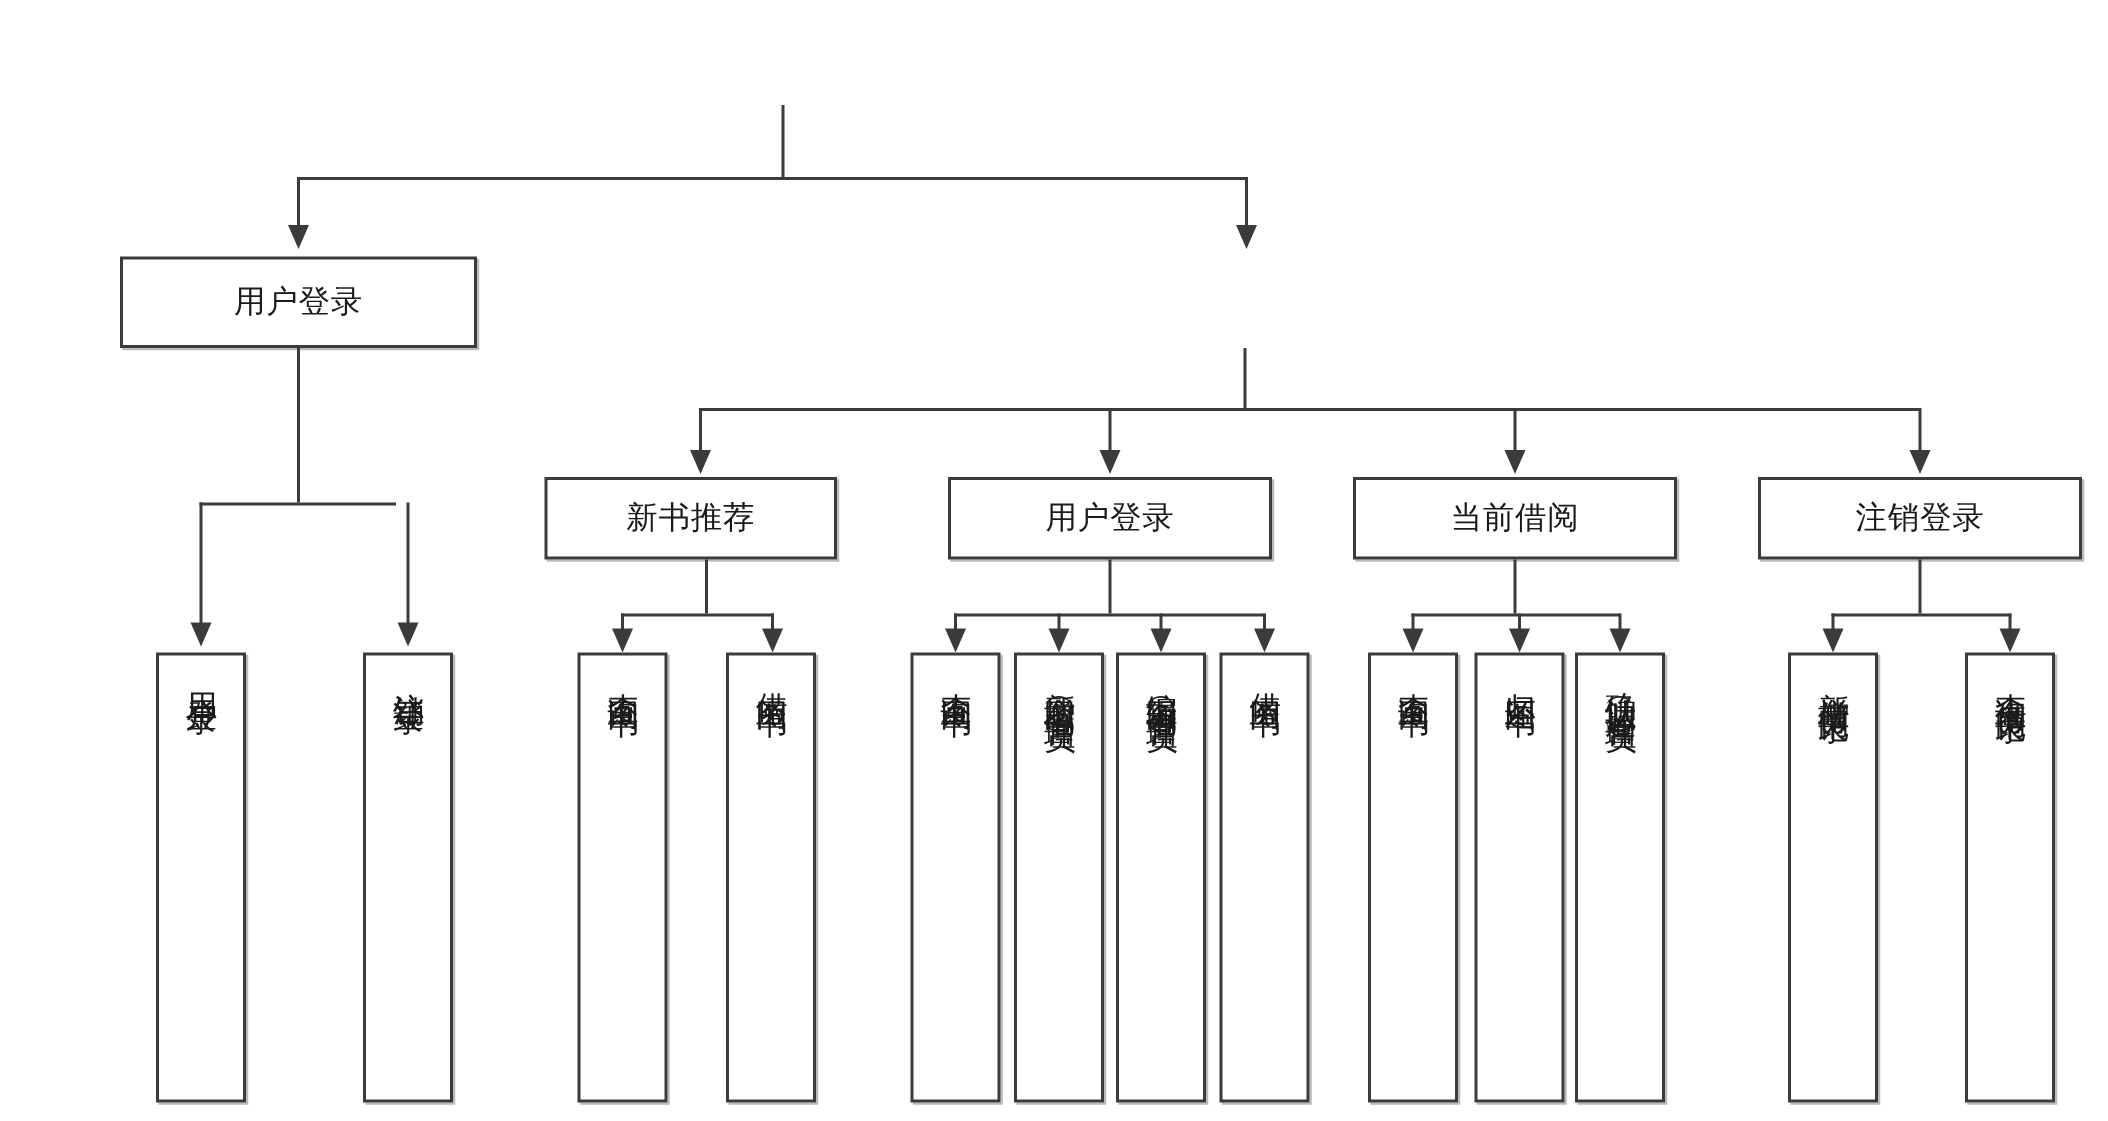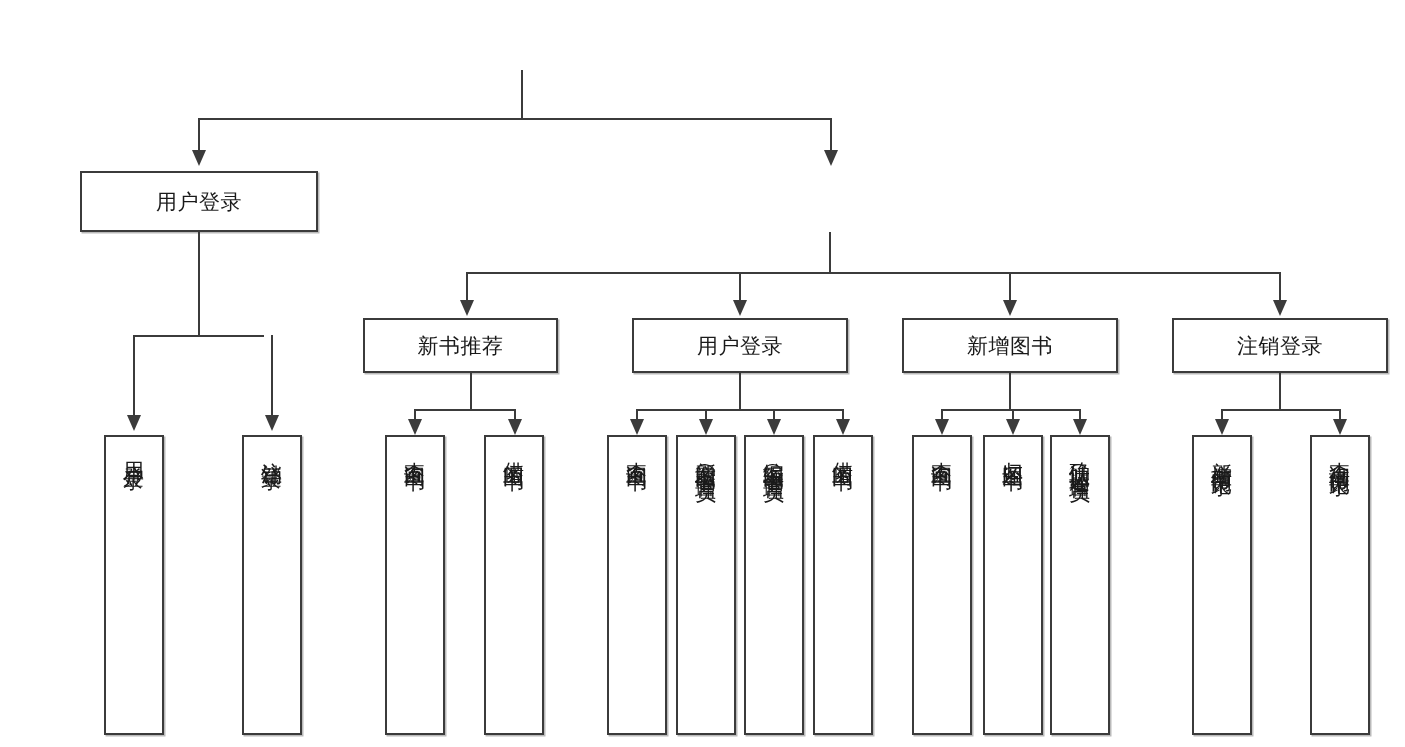--- a/index.html
+++ b/index.html
@@ -115,21 +115,21 @@
   <div class="edge v" style="left:1279px; top:272px; height:30px;"></div>
   <div class="arrow" style="left:1273px; top:300px;"></div>
 
   <div class="node h" style="left:363px; top:318px; width:195px; height:55px;">
     <span class="lbl">新书推荐</span>
   </div>
   <div class="node h" style="left:632px; top:318px; width:216px; height:55px;">
     <span class="lbl">用户登录</span>
   </div>
   <div class="node h" style="left:902px; top:318px; width:216px; height:55px;">
-    <span class="lbl">新增图书</span>
+    <span class="lbl">当前借阅</span>
   </div>
   <div class="node h" style="left:1172px; top:318px; width:216px; height:55px;">
     <span class="lbl">注销登录</span>
   </div>
 
   <div class="edge v" style="left:470px; top:373px; height:36px;"></div>
   <div class="edge h" style="left:414px; top:409px; width:102px;"></div>
   <div class="edge v" style="left:414px; top:409px; height:12px;"></div>
   <div class="arrow" style="left:408px; top:419px;"></div>
   <div class="edge v" style="left:514px; top:409px; height:12px;"></div>

